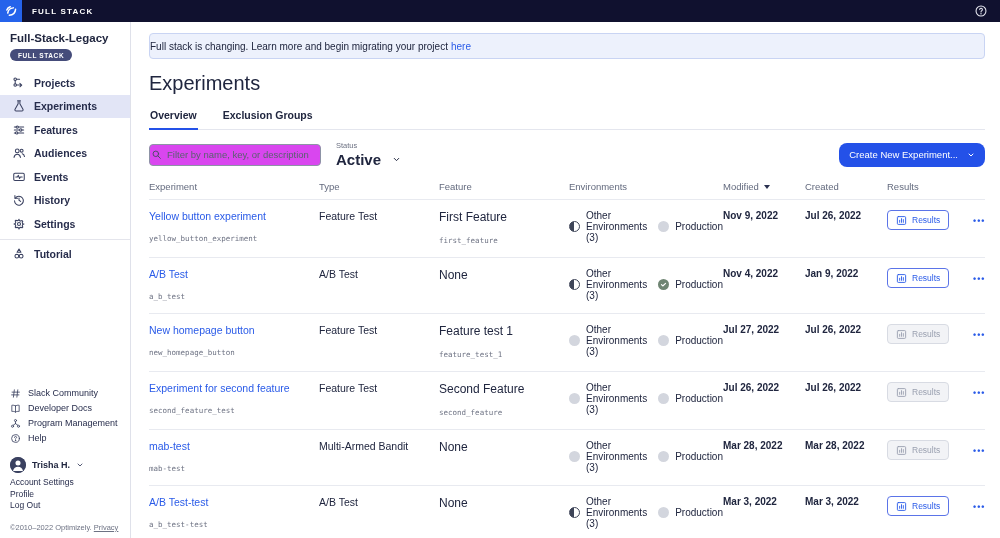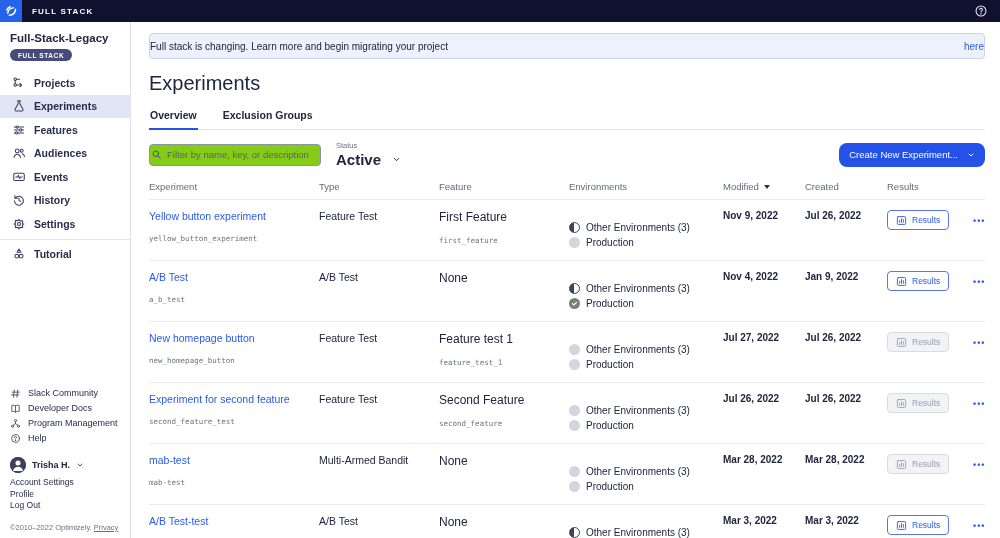--- a/index.html
+++ b/index.html
@@ -39,53 +39,53 @@
   .user-chev { width:8px; height:8px; color:#3a4160; }
   .user-menu { margin:3px 0 0 0; }
   .user-menu-item { font-size:8.5px; color:#272d4c; line-height:10px; padding:0 0 0 0; margin-top:1.5px; cursor:pointer; }
   .copyright { margin-top:13px; font-size:7.5px; color:#6d7283; }
   .copyright a { color:#6d7283; text-decoration:underline; cursor:pointer; }
 
   .icon { display:inline-flex; }
   .icon svg { width:100%; height:100%; display:block; }
 
   
-  .banner { margin-top:11px; height:26px; background:#edf1fc; border:1px solid #c9d4f3; border-radius:4px; display:flex; align-items:center; justify-content:space-between; font-size:10px; color:#20263f; }
+  .banner { margin-top:11px; height:26px; background:#edf1fc; border:1px solid #c9d4f3; border-radius:4px; display:flex; align-items:center; justify-content:flex-start; font-size:10px; color:#20263f; }
   .banner a { color:#2a5be8; margin-left:3px; text-decoration:none; cursor:pointer; }
 
   
   h1 { font-size:20px; font-weight:500; color:#20263f; margin-top:13px; }
   .tabs { display:flex; gap:24px; border-bottom:1px solid #e4e6ee; margin-top:14px; }
   .tab { background:none; border:none; font-family:inherit; font-size:10.5px; font-weight:600; color:#20263f; padding:0 1px 8px; position:relative; cursor:pointer; }
   .tab.active::after { content:""; position:absolute; left:0; right:0; bottom:-1px; height:2.5px; background:#2451e8; }
 
   
   .controls { display:flex; align-items:center; margin-top:11px; }
-  .search-box { width:172px; height:22px; border:1px solid #8d93a6; border-radius:4px; display:flex; align-items:center; gap:5px; padding:0 1px; background:#84cc16; }
+  .search-box { width:172px; height:22px; border:1px solid #8d93a6; border-radius:4px; display:flex; align-items:center; gap:5px; padding:0 1px; background:#d946ef; }
   .search-box .icon { width:11px; height:11px; color:#454b60; flex:0 0 11px; }
   .search-box input { border:none; outline:none; font-family:inherit; font-size:9.5px; color:#20263f; width:100%; background:transparent; }
   .search-box input::placeholder { color:#596070; }
   .status { margin-left:15px; }
   .status-label { font-size:7.5px; color:#6d7283; }
   .status-value { display:flex; align-items:center; gap:11px; font-size:15px; font-weight:bold; color:#20263f; cursor:pointer; margin-top:1px; }
   .status-value .icon { width:9px; height:9px; color:#20263f; }
   .create-btn { margin-left:auto; background:#2451e8; color:#fff; border:none; border-radius:8px; height:21px; display:flex; align-items:center; gap:9px; padding:12px 10px; font-family:inherit; font-size:9.5px; cursor:pointer; }
   .create-btn .icon { width:8px; height:8px; color:#fff; }
 
   
   .grid { display:grid; grid-template-columns:170px 120px 130px 154px 82px 82px 86px 1fr; align-items:start; }
   .thead { margin-top:13px; padding-bottom:7px; border-bottom:1px solid #e8eaf0; font-size:9.5px; color:#636a7e; }
   .th { display:flex; align-items:center; gap:5px; }
   .sort-tri { width:0; height:0; border-left:3.5px solid transparent; border-right:3.5px solid transparent; border-top:4.5px solid #2a3050; display:inline-block; }
   .trow { padding:10px 0 12px; border-bottom:1px solid #e8eaf0; }
   .exp-link { display:block; color:#2a5be8; font-size:10.5px; font-weight:500; text-decoration:none; cursor:pointer; }
   .key-text { font-family:"DejaVu Sans Mono", monospace; font-size:7.5px; color:#6d7283; margin-top:12px; }
   .cell-type { font-size:10.5px; font-weight:500; color:#20263f; }
   .feature-name { font-size:12px; font-weight:500; color:#20263f; }
-  .envs { display:flex; flex-direction:column; gap:4px;margin-top:12px; }
+  .envs { display:flex; gap:4px; }
   .env { display:flex; align-items:center; gap:6px; font-size:10px; font-weight:500; color:#20263f; line-height:11px; }
   .env-icon { width:11px; height:11px; border-radius:50%; flex:0 0 11px; display:flex; align-items:center; justify-content:center; }
   .env-icon.partial { border:1.5px solid #3e4558; background:linear-gradient(to right, #3e4558 50%, #ffffff 50%); }
   .env-icon.off { background:#d3d6de; }
   .env-icon.running { background:#6f8573; }
   .env-icon.running svg { width:7px; height:7px; }
   .cell-date { font-size:10px; font-weight:600; color:#20263f; }
   .results-btn { display:inline-flex; align-items:center; gap:5px; height:20px; padding:0 8px; border-radius:4px; background:#fff; border:1px solid #5b74e8; color:#2a5be8; font-family:inherit; font-size:8.5px; cursor:pointer; }
   .results-btn .icon { width:11px; height:11px; }
   .results-btn.disabled { background:#f2f3f6; border-color:#d8dbe3; color:#9aa0b0; cursor:default; }

